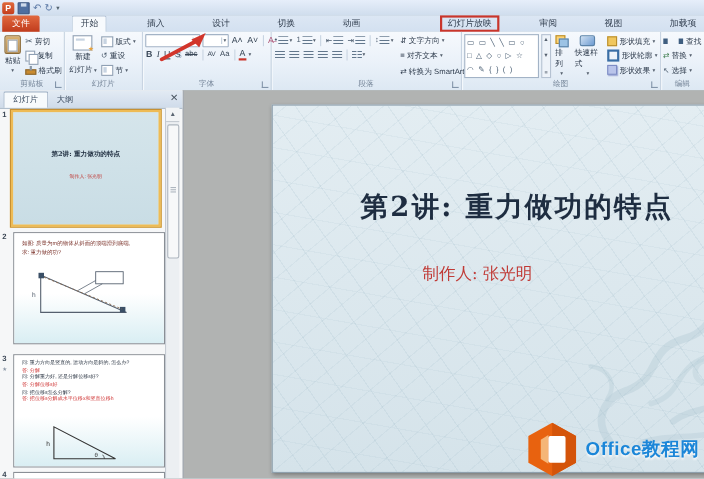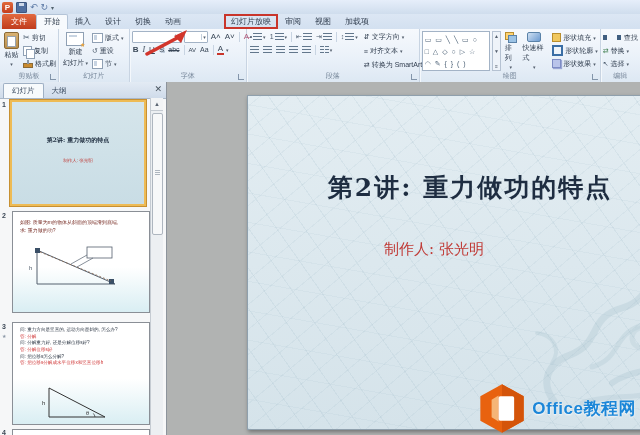--- a/index.html
+++ b/index.html
@@ -12,21 +12,21 @@
   .qat{position:absolute;left:2px;top:1px;display:flex;align-items:center;gap:3px;height:12px;}
   .ppt-ic{width:11px;height:11px;background:linear-gradient(#e06a3c,#c43d1e);border-radius:2px;
     color:#fff;font-size:8px;font-weight:bold;text-align:center;line-height:11px;}
   .save-ic{width:9px;height:9px;background:#4f6fa0;border:1px solid #3c5680;border-radius:1px;position:relative;}
   .save-ic:before{content:"";position:absolute;left:2px;top:0;width:5px;height:3px;background:#cdd9ea;}
   .mini-glyph{font-size:9px;color:#5d7aa6;line-height:10px;}
   .qat-caret{font-size:6px;color:#53636f;}
   #win-title{position:absolute;left:50%;top:2px;transform:translateX(-53%);font-size:7.5px;color:#45566b;white-space:nowrap;}
   
   #tabrow{position:absolute;left:0;top:14px;width:640px;height:15px;
-    background:linear-gradient(#dce7f4,#d3e0f0);display:flex;align-items:stretch;}
+    background:linear-gradient(#dce7f4,#d3e0f0);display:flex;align-items:stretch;justify-content:space-between;}
   .tab{font-size:8px;color:#2f3c4d;padding:0 7px;line-height:15px;white-space:nowrap;cursor:default;}
   .tab.file{background:linear-gradient(#e2693f,#c03c1d);color:#fff;margin-left:2px;padding:0 9px;border-radius:2px 2px 0 0;}
   .tab.selected{background:#f7fafd;border:1px solid #b4c4d7;border-bottom:none;border-radius:2px 2px 0 0;line-height:13px;}
   .tab.boxed{outline:2px solid #c9352b;outline-offset:-2px;margin-left:36px;}
   
   #anno-arrow{position:absolute;left:138px;top:28px;z-index:60;}
   
   #ribbon{position:absolute;left:0;top:29px;width:640px;height:53px;
     background:linear-gradient(#f6f9fd,#eaf1f9 55%,#dde8f3);border-bottom:1px solid #aebdd0;display:flex;}
   .group{position:relative;border-right:1px solid #c8d4e2;box-shadow:1px 0 0 #f4f8fc;padding:2px 2px 11px 2px;display:flex;gap:2px;}

